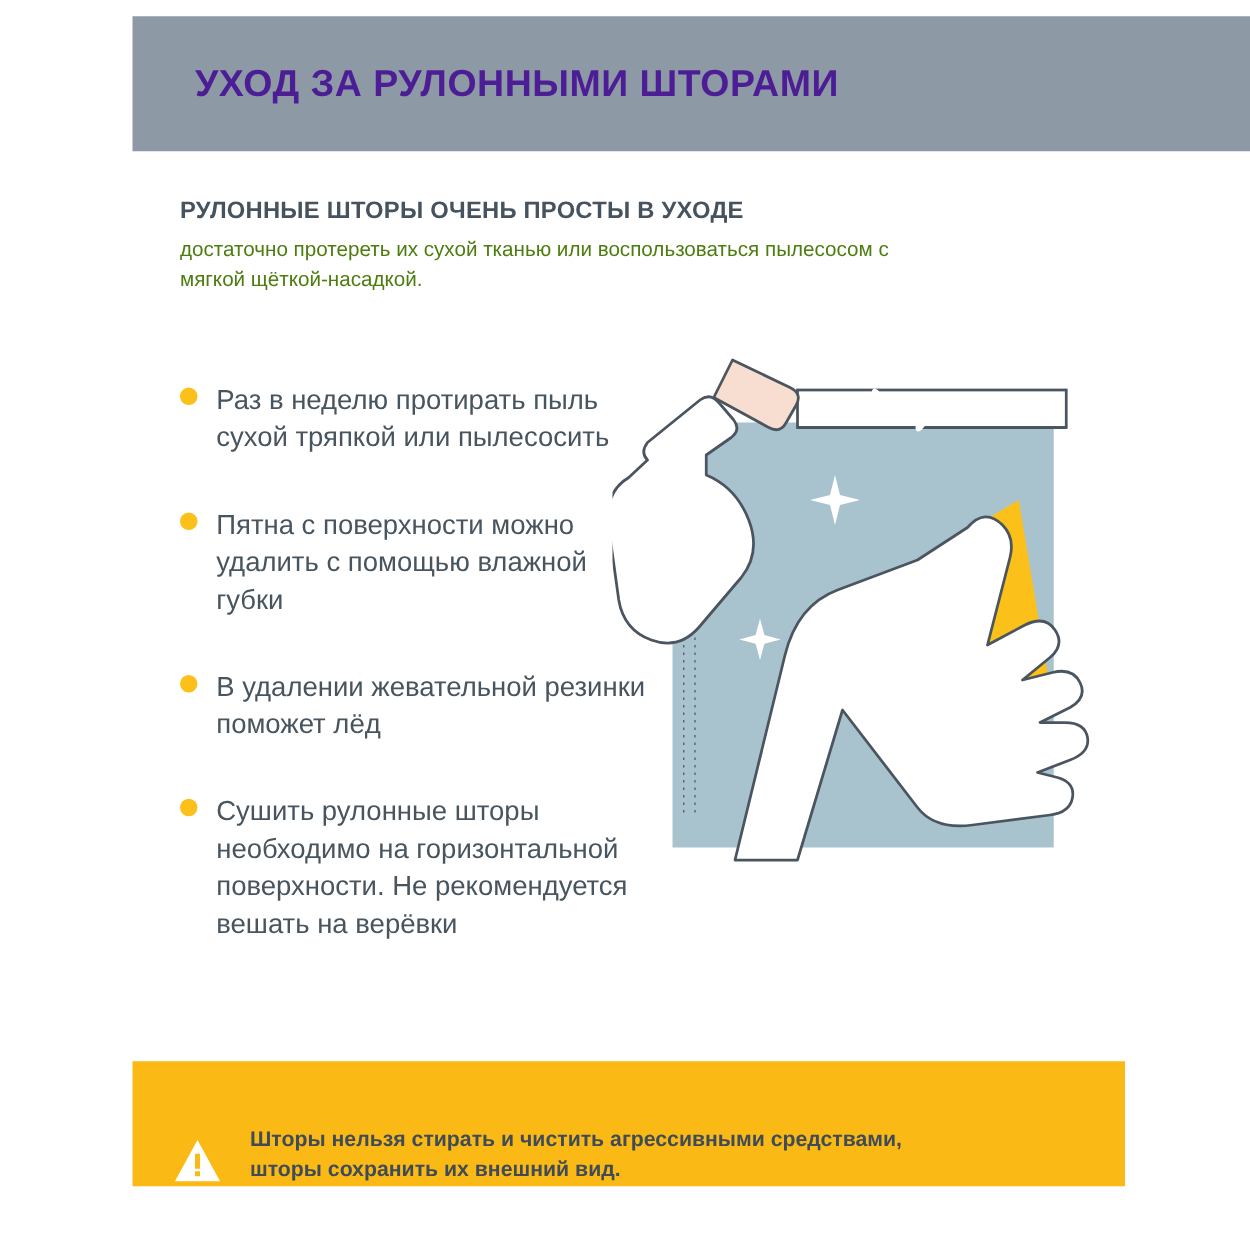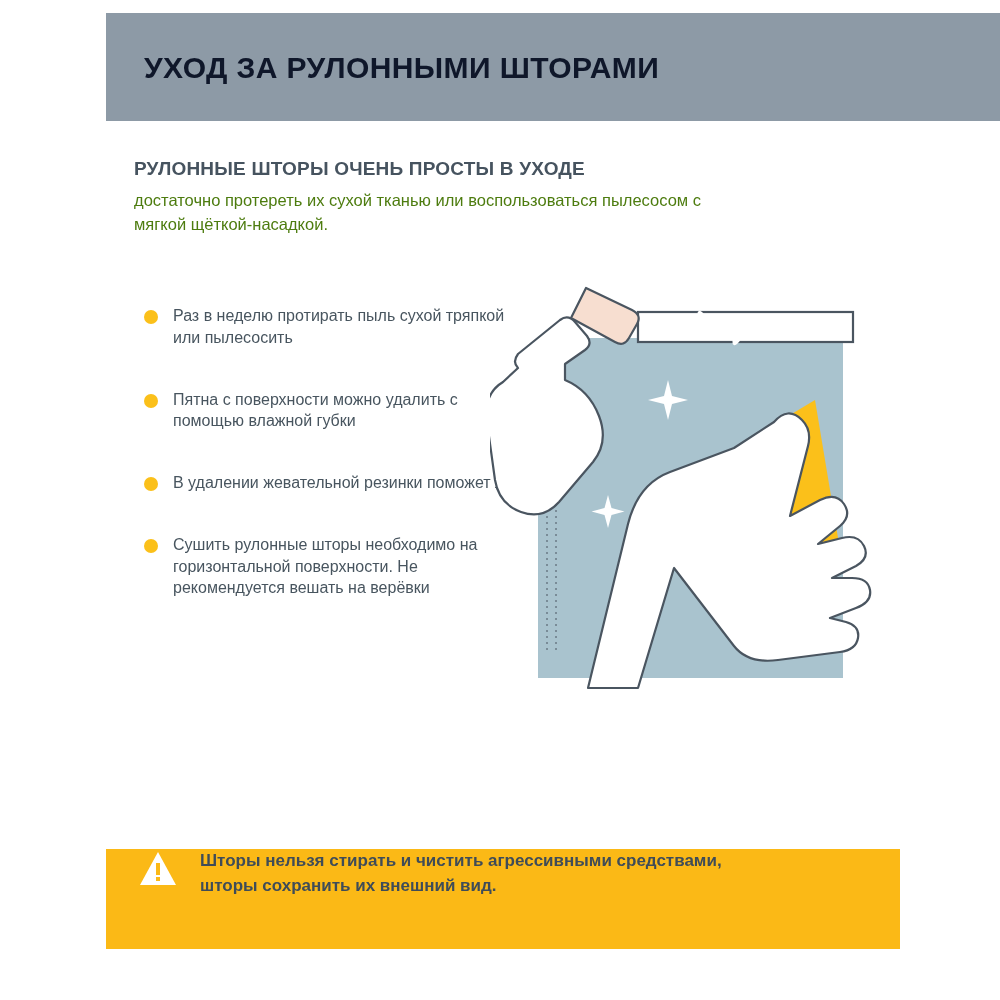--- a/index.html
+++ b/index.html
@@ -30,31 +30,32 @@
     top: 13px;
     width: 894px;
     height: 108px;
     background: #8d9aa6;
     display: flex;
     align-items: center;
     box-sizing: border-box;
     padding-left: 38px;
   }
   .header-title {
-    color: #0f172a;
+    color: #4c1d95;
     font-size: 30px;
     font-weight: bold;
     letter-spacing: 0.4px;
     line-height: 1.1;
+    margin-left: 12px;
   }
 
   
   .intro {
     position: absolute;
-    left: 134px;
+    left: 144px;
     top: 158px;
     width: 620px;
   }
   .intro-title {
     font-size: 19px;
     font-weight: bold;
     color: #46535f;
     letter-spacing: 0.2px;
     margin-bottom: 9px;
   }
@@ -79,21 +80,21 @@
   .bullet .dot {
     position: absolute;
     left: 0;
     top: 5px;
     width: 14px;
     height: 14px;
     border-radius: 50%;
     background: #fbc01a;
   }
   .bullet .txt {
-    font-size: 16px;
+    font-size: 22px;
     line-height: 1.36;
     color: #48555f;
     display: block;
   }
 
   
   .illustration {
     position: absolute;
     left: 490px;
     top: 250px;
@@ -103,21 +104,21 @@
 
   
   .footer-bar {
     position: absolute;
     left: 106px;
     top: 849px;
     width: 794px;
     height: 100px;
     background: #fbb916;
     display: flex;
-    align-items: flex-start;
+    align-items: flex-end;
     box-sizing: border-box;
     padding-left: 32px;
   }
   .warn-icon {
     width: 40px;
     height: 40px;
     flex: 0 0 40px;
     margin-right: 22px;
   }
   .footer-text {

